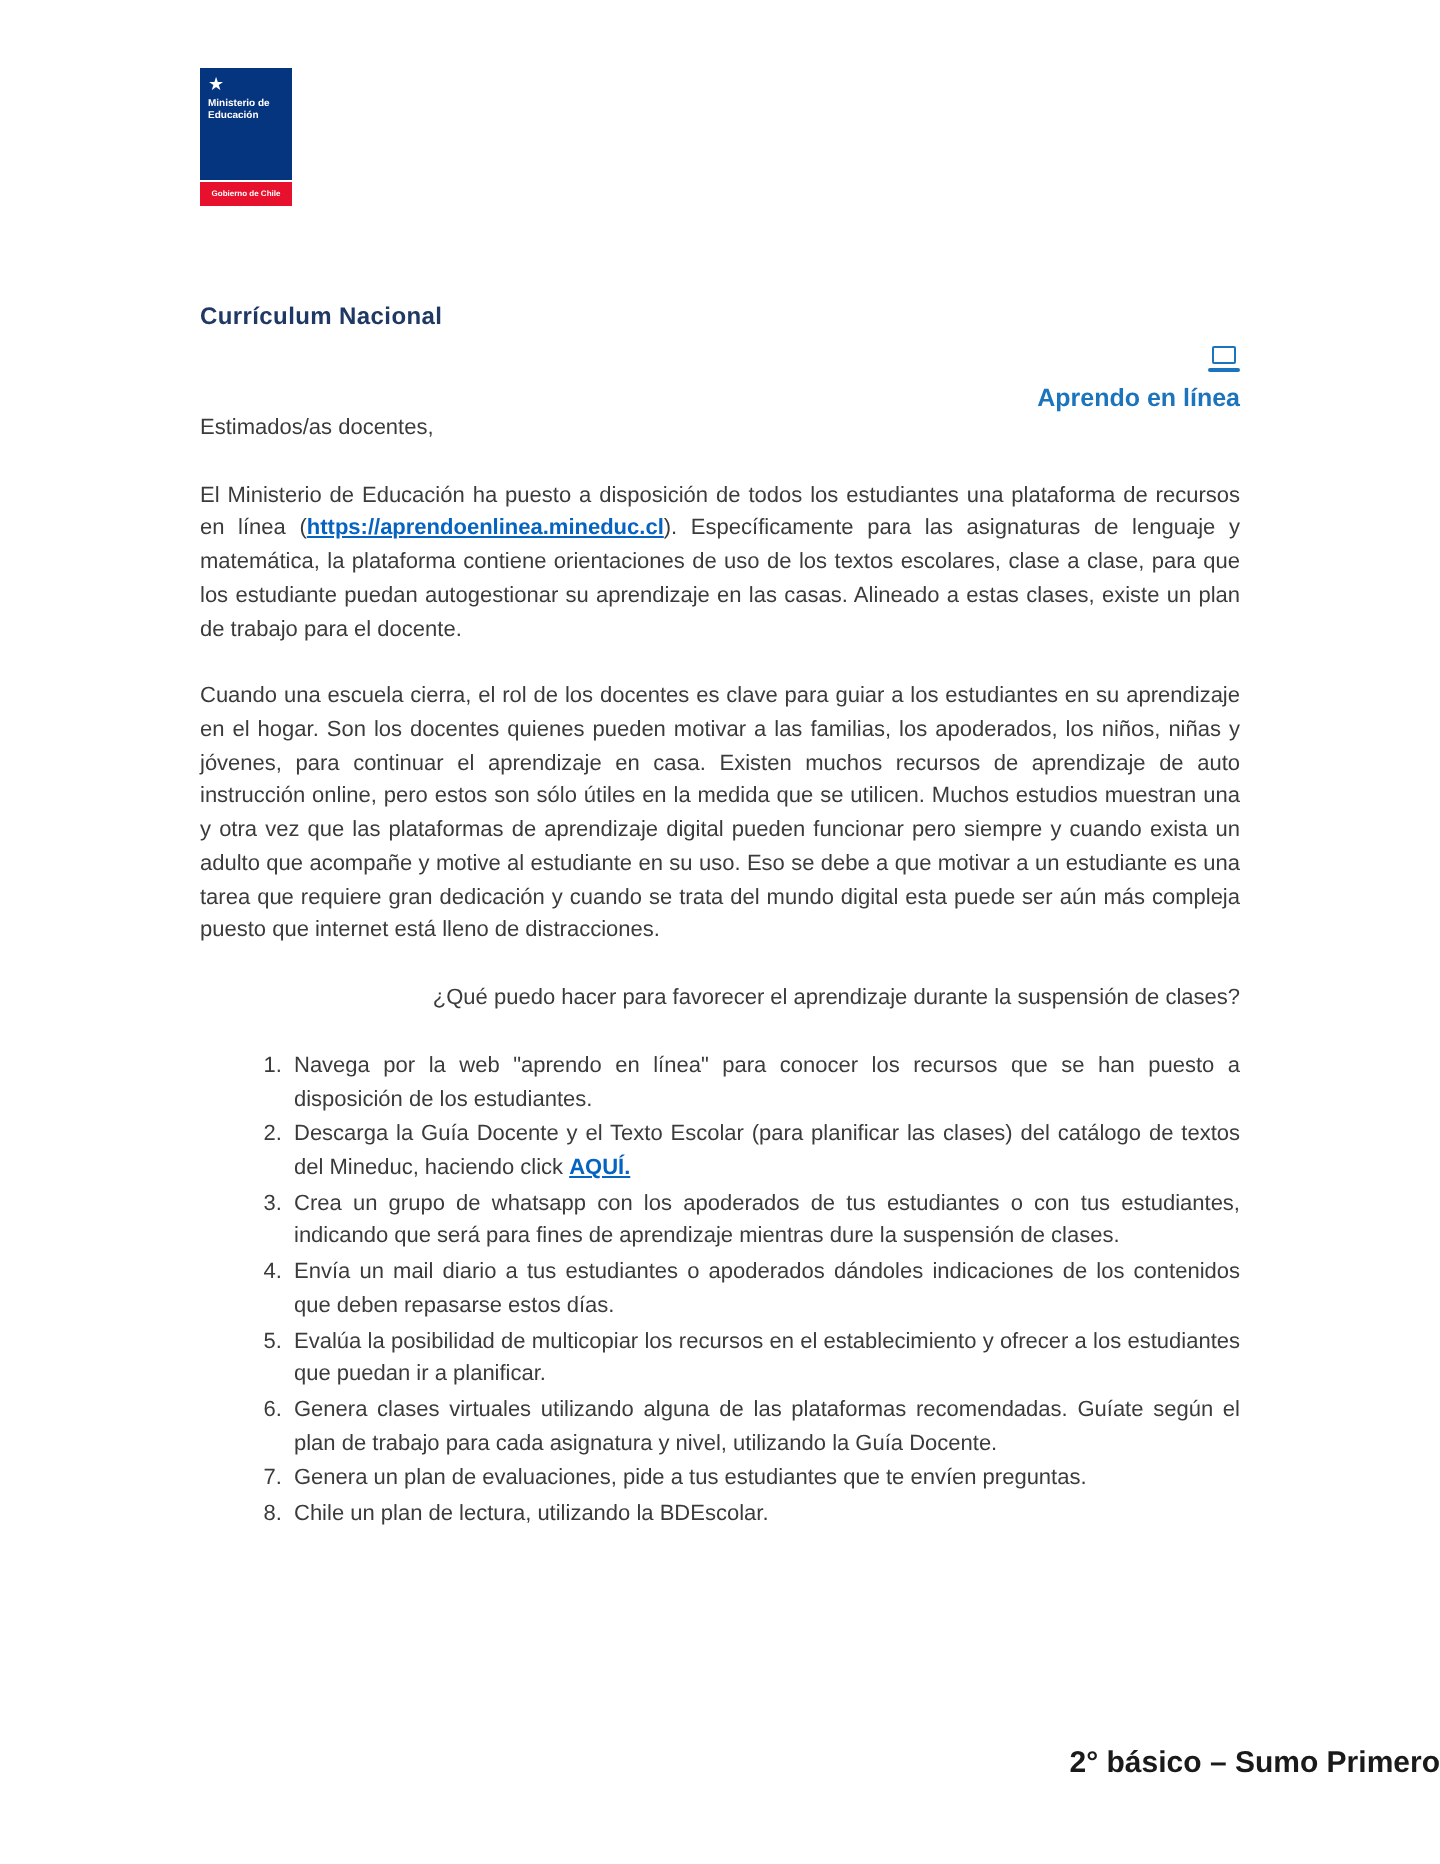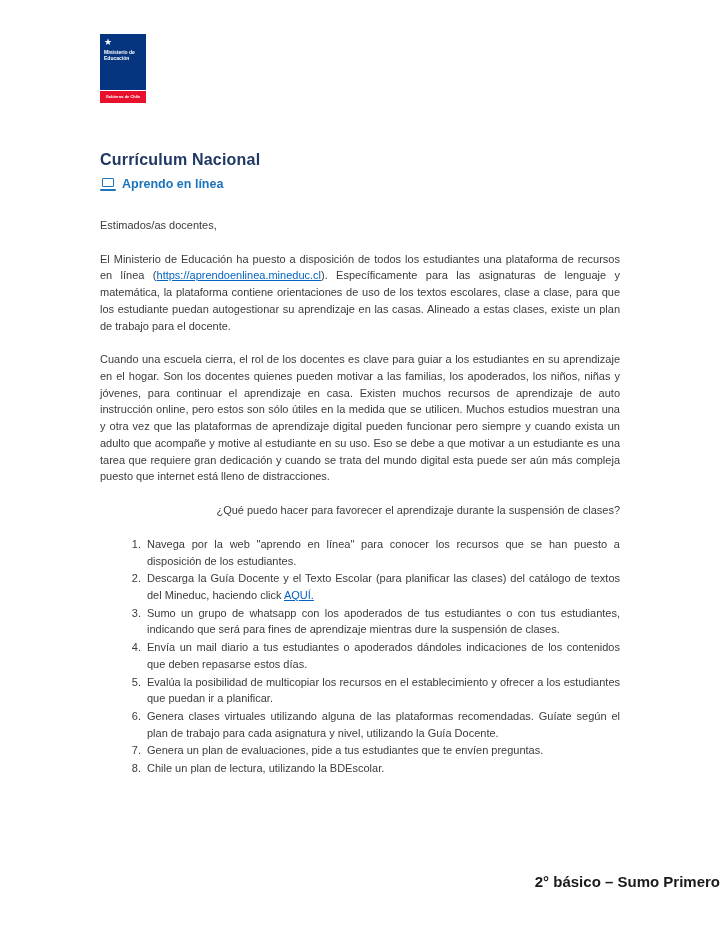--- a/index.html
+++ b/index.html
@@ -46,29 +46,29 @@
   }
   .logo-gob {
     color:#ffffff;
     font-size:4px;
     line-height:4px;
     font-weight:bold;
     text-align:center;
   }
   .curriculum-title {
     color:#1f3864;
-    font-size:16px;
+    font-size:12px;
     font-weight:bold;
     letter-spacing:0.2px;
     margin-bottom:8px;
     margin-top:48px;
   }
   .aprendo-row {
     display:flex; align-items:flex-end; gap:6px;
-    margin-bottom:26px;
+    flex-direction:column;
   }
   .laptop-icon {
     width:16px; height:13px;
     display:inline-block;
     position:relative;
   }
   .laptop-icon .screen {
     position:absolute; top:0; left:2px;
     width:12px; height:9px;
     border:1.6px solid #1b74bc;
@@ -92,20 +92,21 @@
     line-height:1.52;
     color:#3b3b3b;
     text-align:justify;
   }
   .doc-body p { margin-bottom:17px; }
   .salutation { text-align:left; }
   a.doc-link {
     color:#0563c1;
     text-decoration:underline;
     cursor:pointer;
+    font-weight:bold;
   }
   .question { text-align:right; }
 
   ol.doc-list {
     margin:0 0 17px 0;
     padding-left:44px;
   }
   ol.doc-list li {
     margin-bottom:1px;
     padding-left:3px;
@@ -154,21 +155,21 @@
 
     <p><span>El Ministerio de Educación ha puesto a disposición de todos los estudiantes una plataforma de recursos en línea (</span><a class="doc-link">https://aprendoenlinea.mineduc.cl</a><span>). Específicamente para las asignaturas de lenguaje y matemática, la plataforma contiene orientaciones de uso de los textos escolares, clase a clase, para que los estudiante puedan autogestionar su aprendizaje en las casas. Alineado a estas clases, existe un plan de trabajo para el docente.</span></p>
 
     <p>Cuando una escuela cierra, el rol de los docentes es clave para guiar a los estudiantes en su aprendizaje en el hogar. Son los docentes quienes pueden motivar a las familias, los apoderados, los niños, niñas y jóvenes, para continuar el aprendizaje en casa. Existen muchos recursos de aprendizaje de auto instrucción online, pero estos son sólo útiles en la medida que se utilicen. Muchos estudios muestran una y otra vez que las plataformas de aprendizaje digital pueden funcionar pero siempre y cuando exista un adulto que acompañe y motive al estudiante en su uso. Eso se debe a que motivar a un estudiante es una tarea que requiere gran dedicación y cuando se trata del mundo digital esta puede ser aún más compleja puesto que internet está lleno de distracciones.</p>
 
     <p class="question">¿Qué puedo hacer para favorecer el aprendizaje durante la suspensión de clases?</p>
 
     <ol class="doc-list">
       <li>Navega por la web "aprendo en línea" para conocer los recursos que se han puesto a disposición de los estudiantes.</li>
       <li><span>Descarga la Guía Docente y el Texto Escolar (para planificar las clases) del catálogo de textos del Mineduc, haciendo click </span><a class="doc-link">AQUÍ.</a></li>
-      <li>Sumo un grupo de whatsapp con los apoderados de tus estudiantes o con tus estudiantes, indicando que será para fines de aprendizaje mientras dure la suspensión de clases.</li>
+      <li>Crea un grupo de whatsapp con los apoderados de tus estudiantes o con tus estudiantes, indicando que será para fines de aprendizaje mientras dure la suspensión de clases.</li>
       <li>Envía un mail diario a tus estudiantes o apoderados dándoles indicaciones de los contenidos que deben repasarse estos días.</li>
       <li>Evalúa la posibilidad de multicopiar los recursos en el establecimiento y ofrecer a los estudiantes que puedan ir a planificar.</li>
       <li>Genera clases virtuales utilizando alguna de las plataformas recomendadas. Guíate según el plan de trabajo para cada asignatura y nivel, utilizando la Guía Docente.</li>
       <li>Genera un plan de evaluaciones, pide a tus estudiantes que te envíen preguntas.</li>
       <li>Chile un plan de lectura, utilizando la BDEscolar.</li>
     </ol>
 
 
 
   </div>

